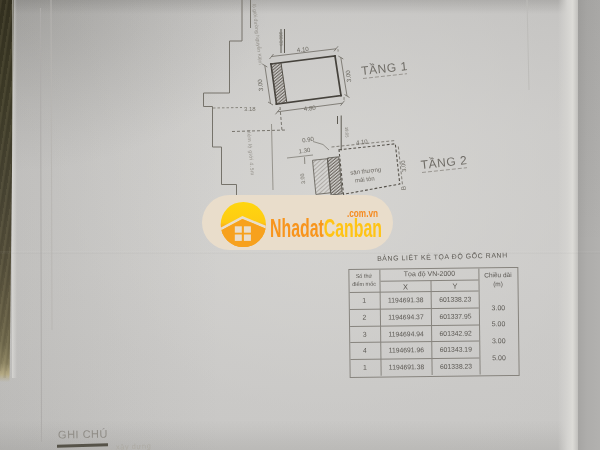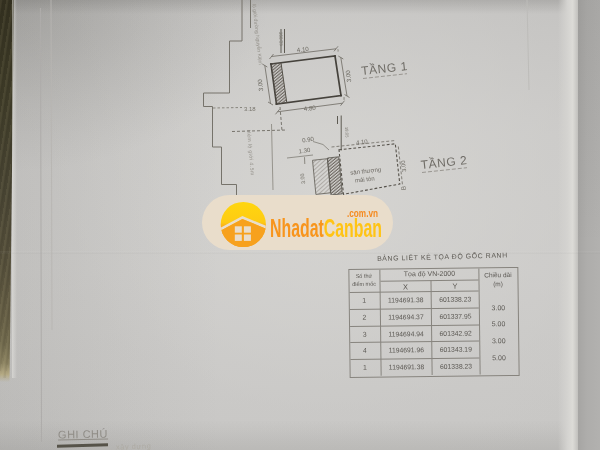--- a/index.html
+++ b/index.html
@@ -249,18 +249,18 @@
         <rect x="15.8" y="33.5" width="7" height="6.4"></rect>
         <rect x="24.9" y="33.5" width="7" height="6.4"></rect>
       </g>
     </g>
   </svg>
 
   <div class="abs" style="left:270px;top:215.5px;transform-origin:0 0;transform:scaleX(0.635);font-weight:bold;font-size:25px;line-height:25px;white-space:nowrap;letter-spacing:0;"><span style="color:#f8951c;">Nhadat</span><span style="color:#ffc415;">Canban</span></div>
 
   <div class="abs" style="left:347px;top:209px;transform-origin:0 0;transform:scaleX(0.82);font-weight:bold;font-size:10px;line-height:10px;color:#f58a1f;">.com.vn</div>
 
-  <div class="abs" style="left:58px;top:428px;font-size:11px;color:#908d87;letter-spacing:0.5px;transform:rotate(-1deg);text-decoration:underline;">GHI CHÚ</div>
+  <div class="abs" style="left:58px;top:428px;font-size:11px;color:#908d87;letter-spacing:0.5px;transform:rotate(-1deg);">GHI CHÚ</div>
 
   <div class="abs" style="left:57px;top:444px;width:51px;height:2.6px;background:#565349;transform:rotate(-1.5deg);"></div>
 
   <div class="abs" style="left:116px;top:442px;font-size:7.5px;color:#aeaba4;transform:rotate(-2deg);letter-spacing:0.5px;">xây dựng</div>
 </div>
 
 </body></html>

